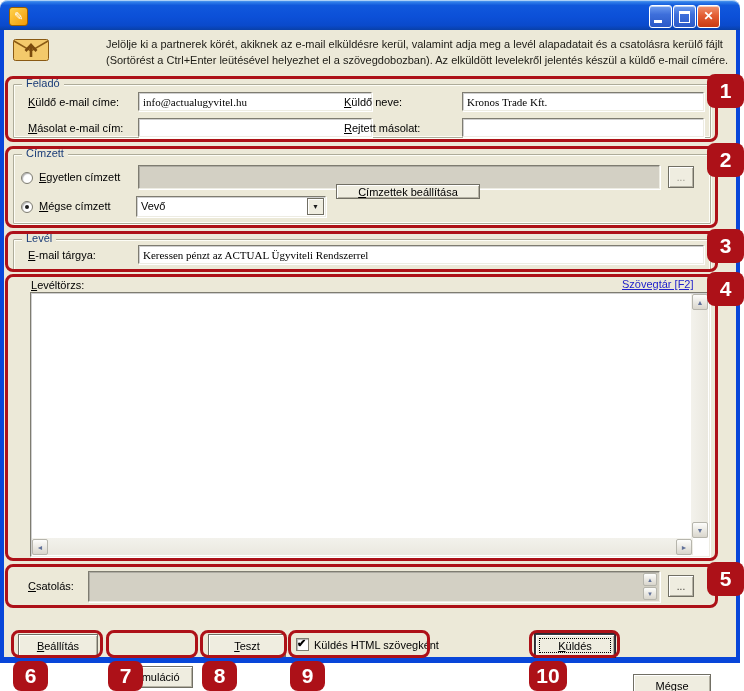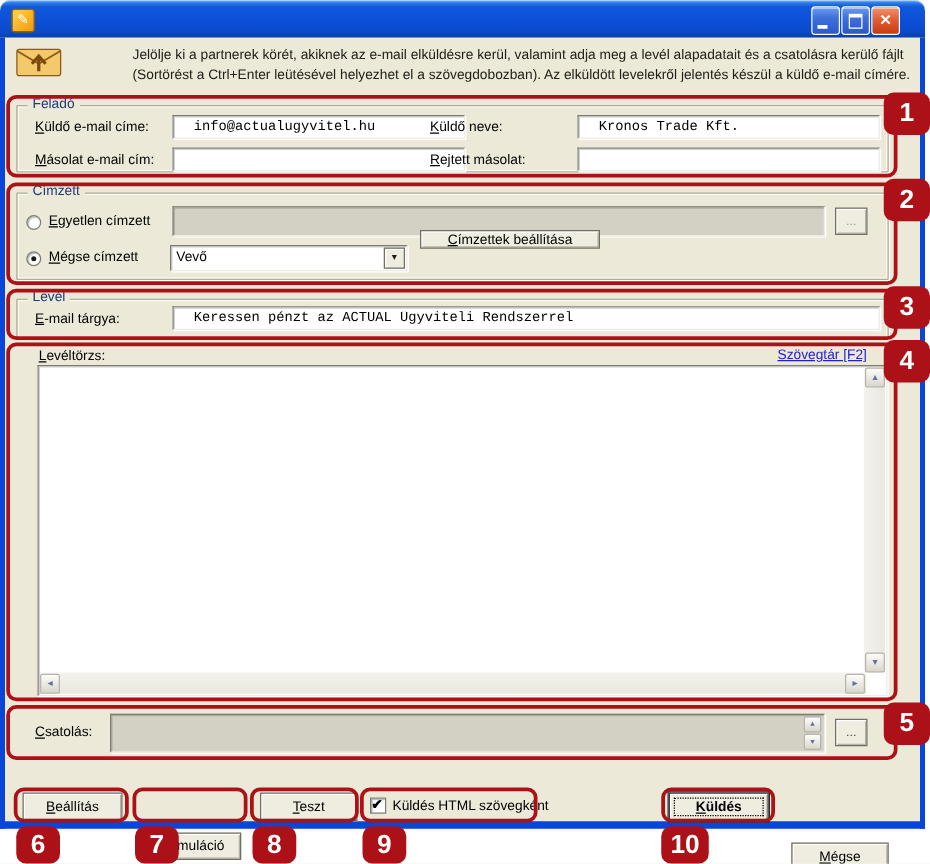--- a/index.html
+++ b/index.html
@@ -33,21 +33,21 @@
   
   .grp{border:1px solid #AEAC9A;border-radius:1px;
     box-shadow:inset 1px 1px 0 #FDFDF6,inset -1px -1px 0 #FDFDF6,1px 1px 0 #FDFDF6;}
   .legend{position:absolute;top:-8px;left:8px;background:#ECE9D8;padding:0 4px;color:#1A3C78;}
   .lbl{white-space:nowrap;}
   .ak{display:inline-block;}
   .ak::first-letter{text-decoration:underline;}
   
   .tb{background:#fff;border:1px solid;border-color:#7E7C71 #EDECE3 #EDECE3 #7E7C71;
     box-shadow:inset 1px 1px 0 rgba(64,64,64,.25),1px 1px 0 #fff;
-    font-family:Liberation Mono, monospace;font-size:11px;padding:1px 16px;box-sizing:border-box;margin:0;outline:none;}
+    font-family:Liberation Serif, serif;font-size:11px;padding:1px 4px;box-sizing:border-box;margin:0;outline:none;}
   .tb:disabled,.tb.disabled{background:#D3D0C4;color:#6b6a60;}
   .btn{background:#EFEDE0;border:1px solid #716F64;
     box-shadow:inset 1px 1px 0 #FFFFFF,inset -1px -1px 0 #B5B2A4;
     font-family:"Liberation Sans",sans-serif;font-size:11px;color:#000;
     display:flex;align-items:center;justify-content:center;box-sizing:border-box;cursor:default;}
   .btn.small{font-size:10px;color:#44423a;}
   .btn.default{border:1px solid #3A3A40;box-shadow:0 0 0 1px #2A2A33,inset 1px 1px 0 #FFFFFF,inset -1px -1px 0 #B5B2A4;
     outline:1px dotted #000;outline-offset:-5px;font-weight:normal;}
   .radio{width:12px;height:12px;border-radius:50%;background:#fff;border:1px solid #7E7C71;
     box-shadow:inset 1px 1px 1px rgba(0,0,0,.3);box-sizing:border-box;}
@@ -193,21 +193,21 @@
   </div>
 <div class="abs btn" style="left:208px;top:634px;width:78px;height:23px;">
   <span class="ak">Teszt</span>
   </div>
 
 <div class="abs checkbox" style="left:296px;top:638px;">
   <span class="mark abs">✔</span>
 </div>
 <span class="abs lbl" style="left:314px;top:639px;">Küldés HTML szövegként</span>
 
-<div class="abs btn default" style="left:535px;top:634px;width:80px;height:23px;font-weight:bold;">
+<div class="abs btn default" style="left:535px;top:634px;width:80px;height:23px;">
   <span class="ak">Küldés</span>
   </div>
 <div class="abs btn" style="left:633px;top:634px;width:78px;height:23px;margin-top:40px;">
   <span class="ak">Mégse</span>
   </div>
 
 <div class="abs ann-rect" style="left:5px;top:76px;width:713px;height:66px;"></div>
 <div class="abs ann-rect" style="left:5px;top:146px;width:713px;height:82px;"></div>
 <div class="abs ann-rect" style="left:5px;top:231px;width:713px;height:41px;"></div>
 <div class="abs ann-rect" style="left:5px;top:274px;width:713px;height:287px;"></div>

